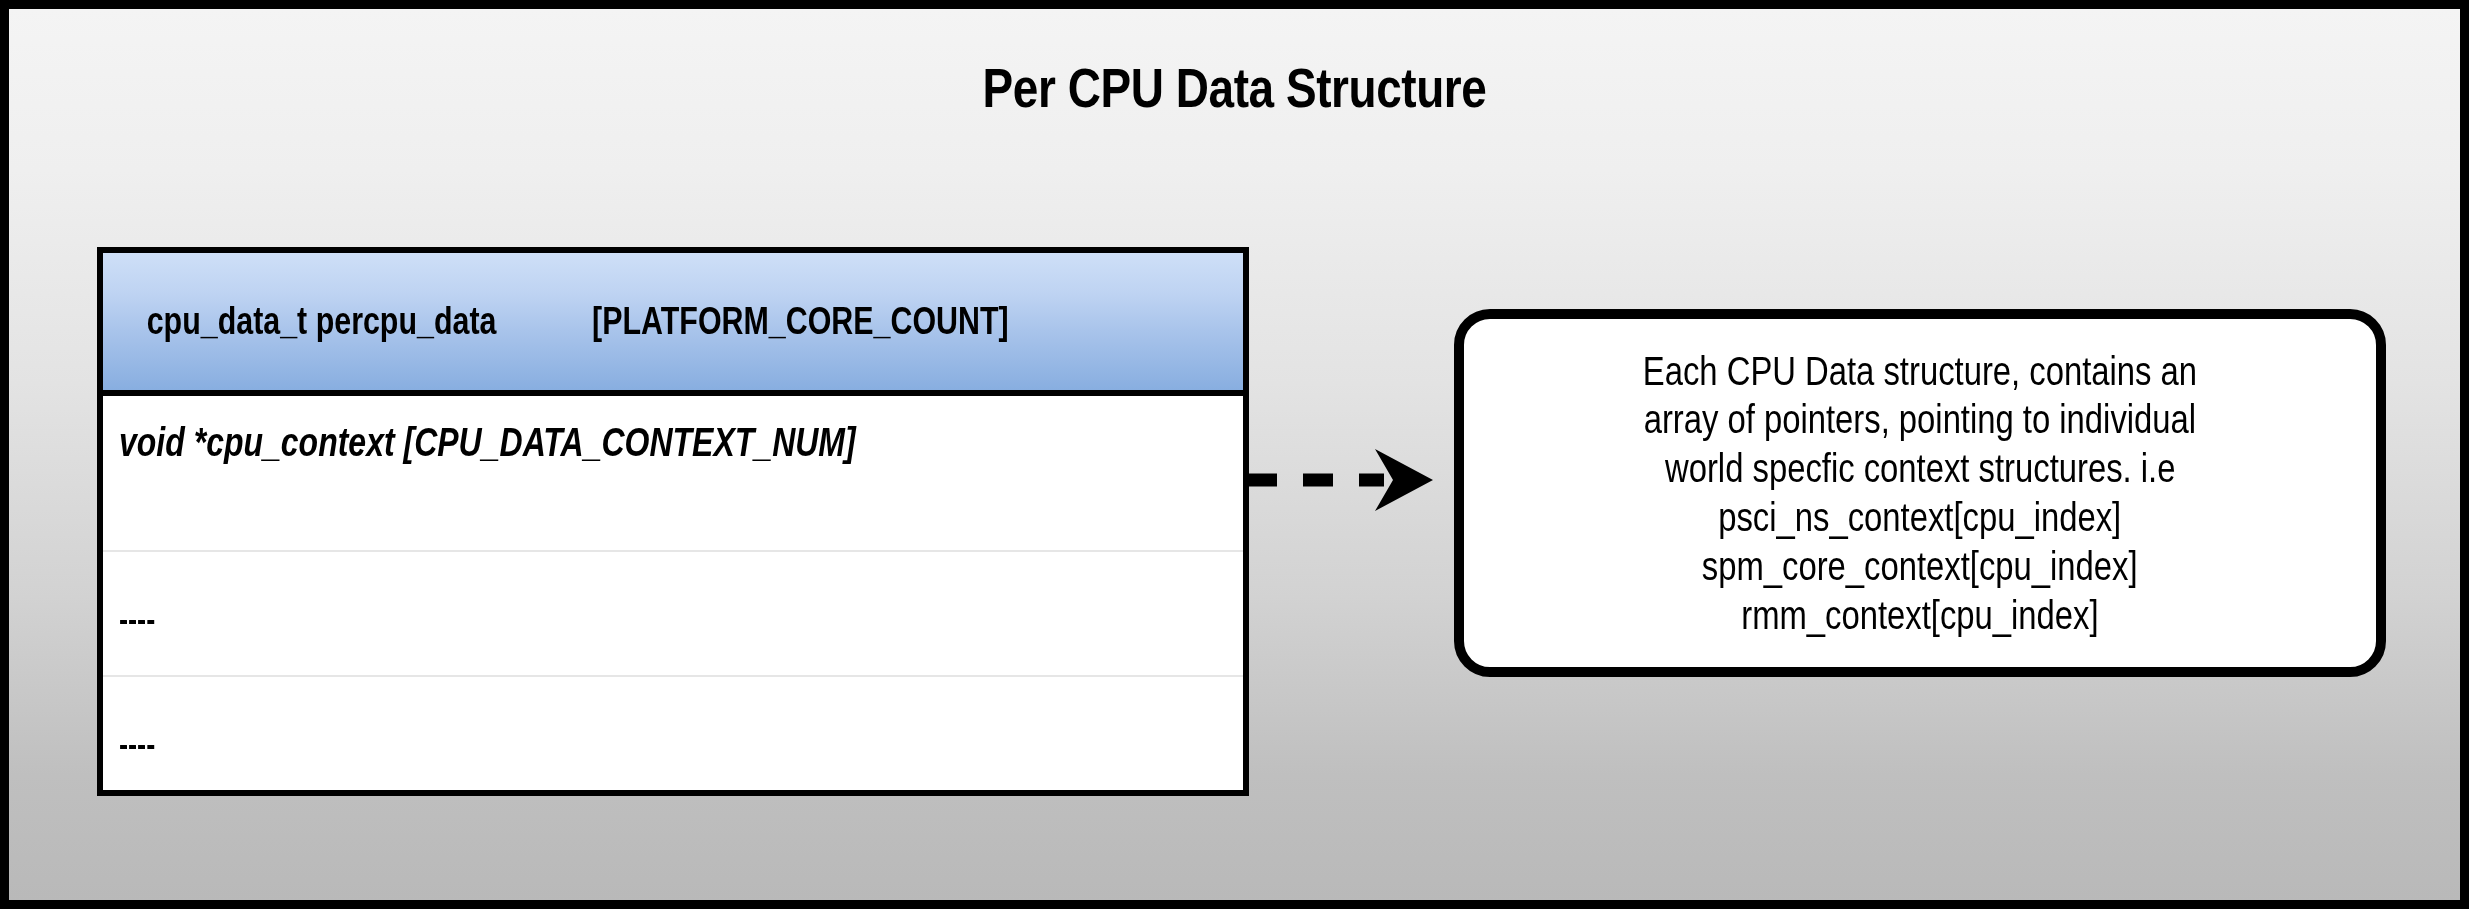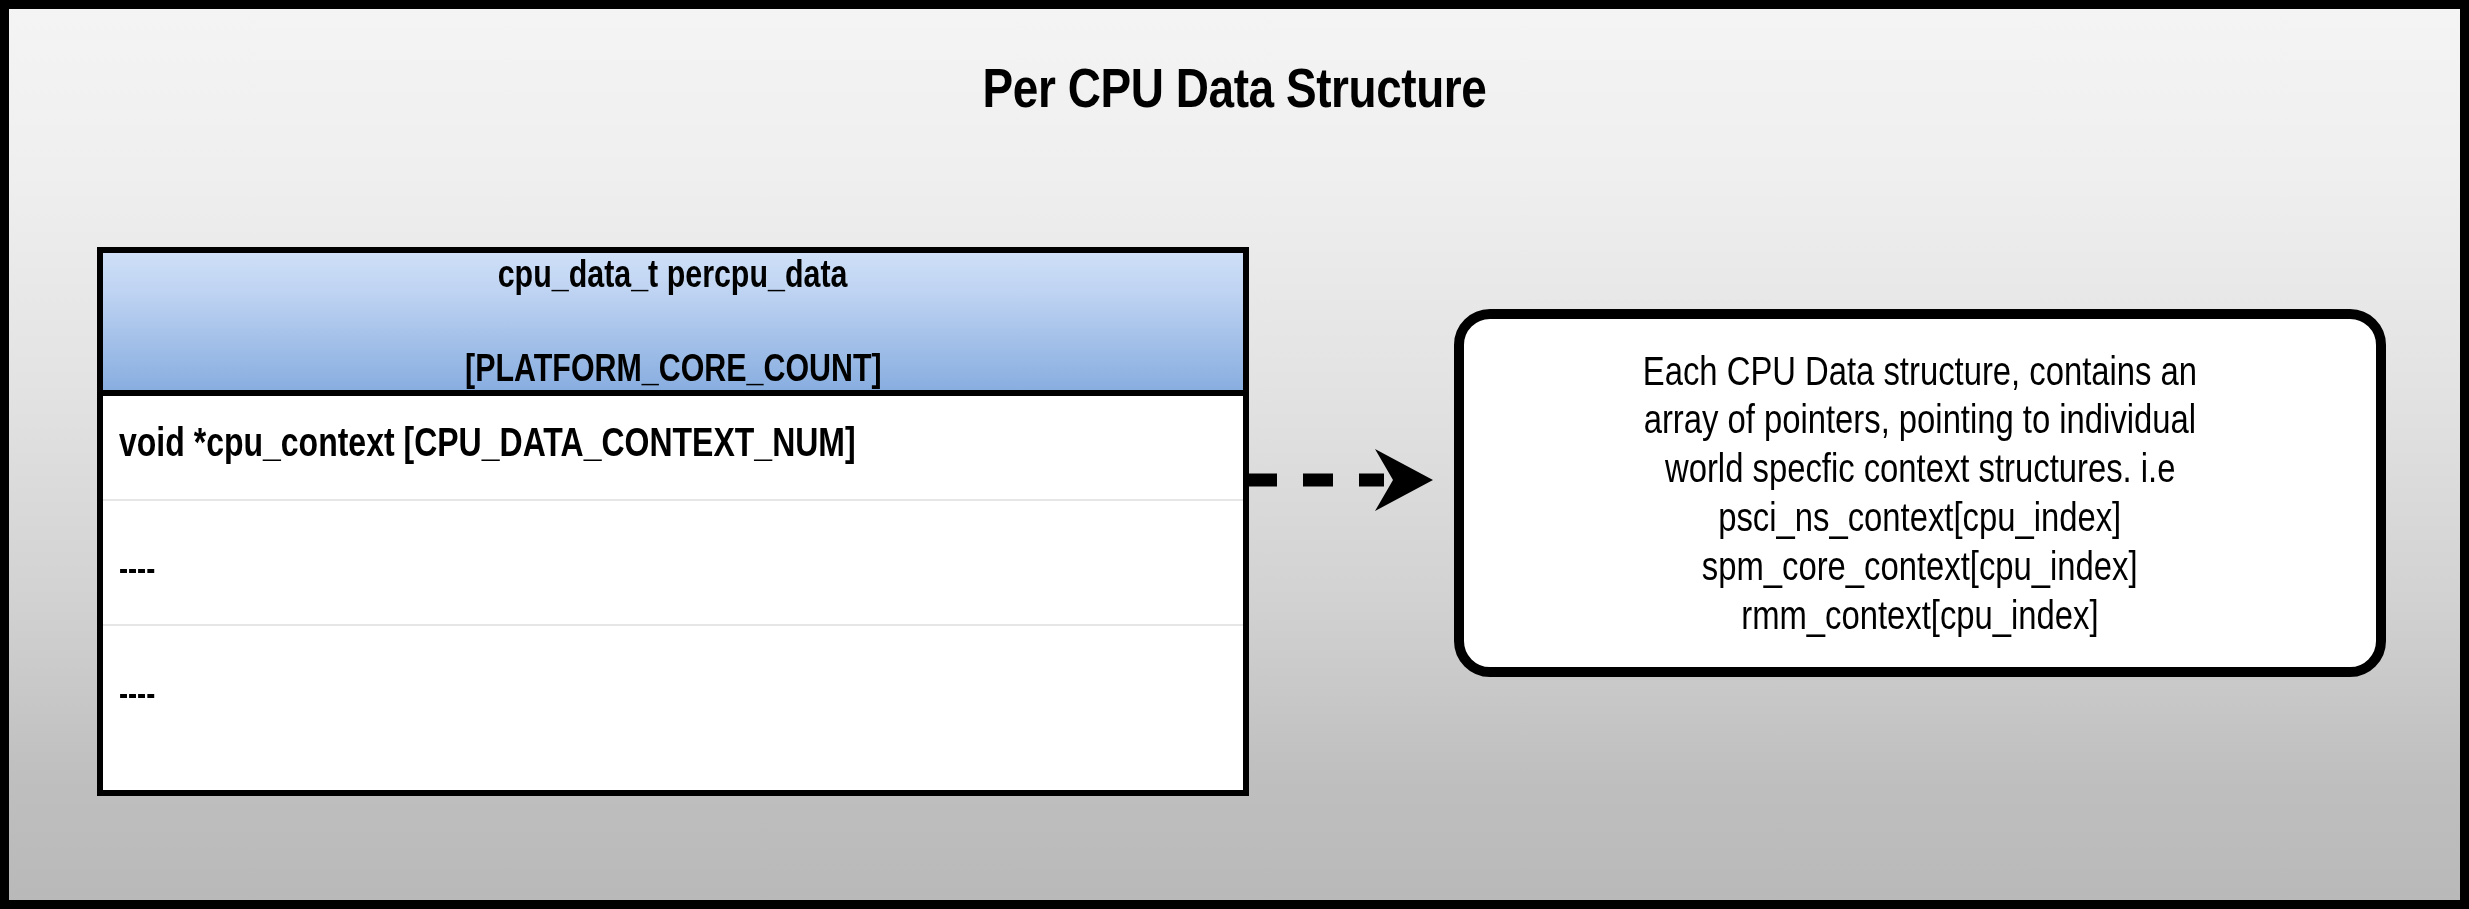--- a/index.html
+++ b/index.html
@@ -48,23 +48,23 @@
     border: 6px solid #000000;
     background: #ffffff;
   }
   .struct-header {
     position: relative;
     height: 143px;
     box-sizing: border-box;
     border-bottom: 6px solid #000000;
     background: linear-gradient(to bottom, #cedff7 0%, #bed3f2 30%, #a6c2ea 60%, #88aee0 100%);
     display: flex;
-    flex-direction: column;
+    flex-direction: row;
     align-items: center;
-    justify-content: space-between;
+    justify-content: flex-start;
     line-height: 1.12;
   }
   .struct-header-line {
     font-size: 38px;
     font-weight: bold;
     color: #000000;
     transform: scaleX(0.80);
     white-space: nowrap;
   }
   .struct-body {
@@ -72,24 +72,25 @@
     height: 394px;
   }
   .struct-row {
     position: relative;
     box-sizing: border-box;
     padding-left: 16px;
     color: #000000;
     font-weight: bold;
   }
   .struct-row.r1 {
-    height: 105px;
+    height: 156px;
     font-size: 40px;
     padding-top: 24px;
     border-bottom: 2px solid #e6e6e6;
+    font-style: italic;
   }
   .struct-row.r2 {
     height: 125px;
     font-size: 34px;
     padding-top: 48px;
     border-bottom: 2px solid #e6e6e6;
   }
   .struct-row.r3 {
     height: 125px;
     font-size: 34px;

